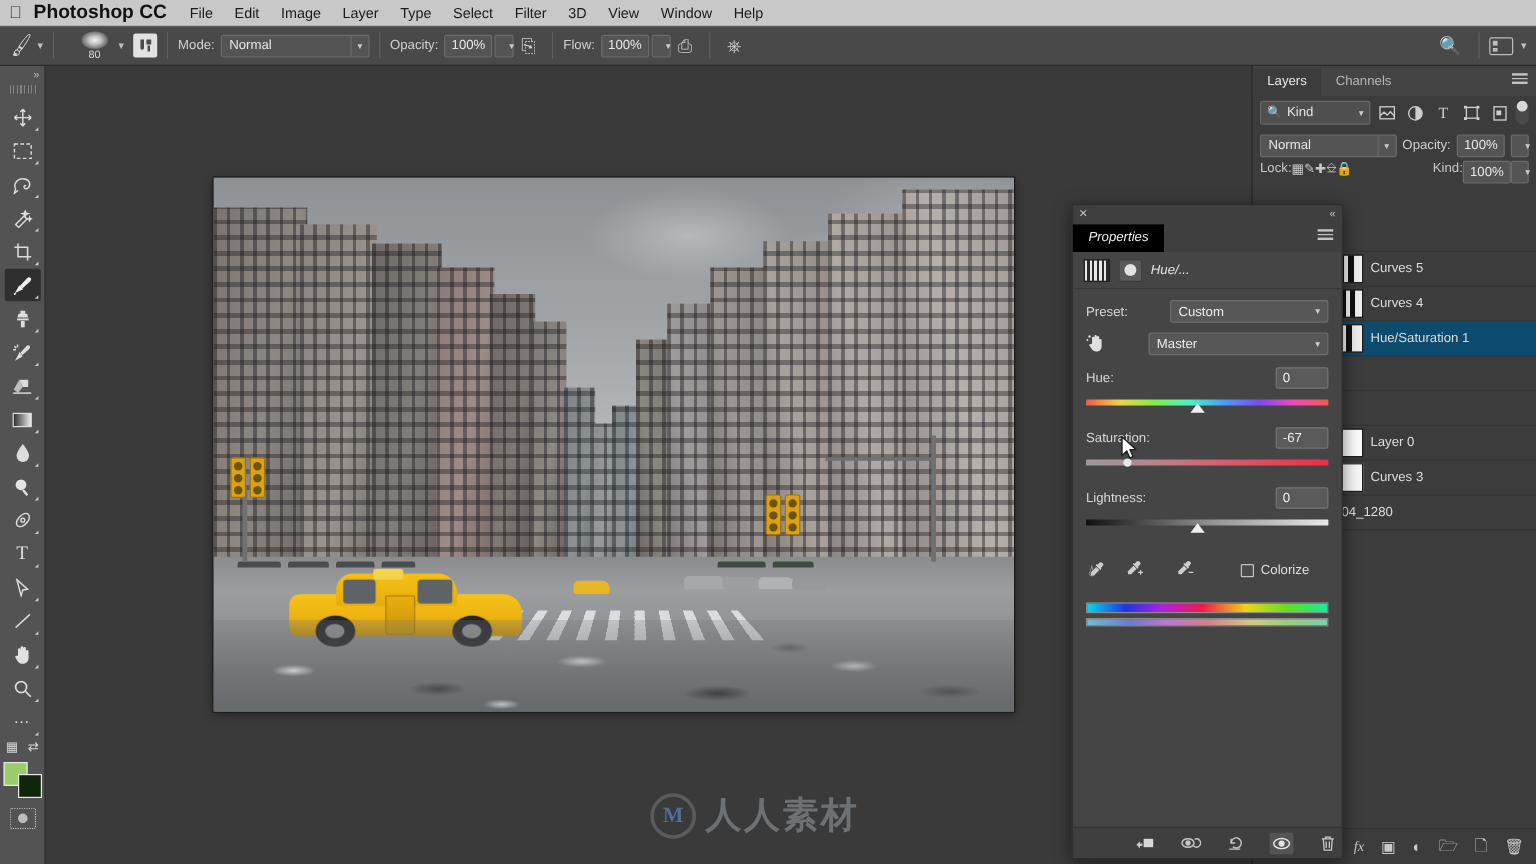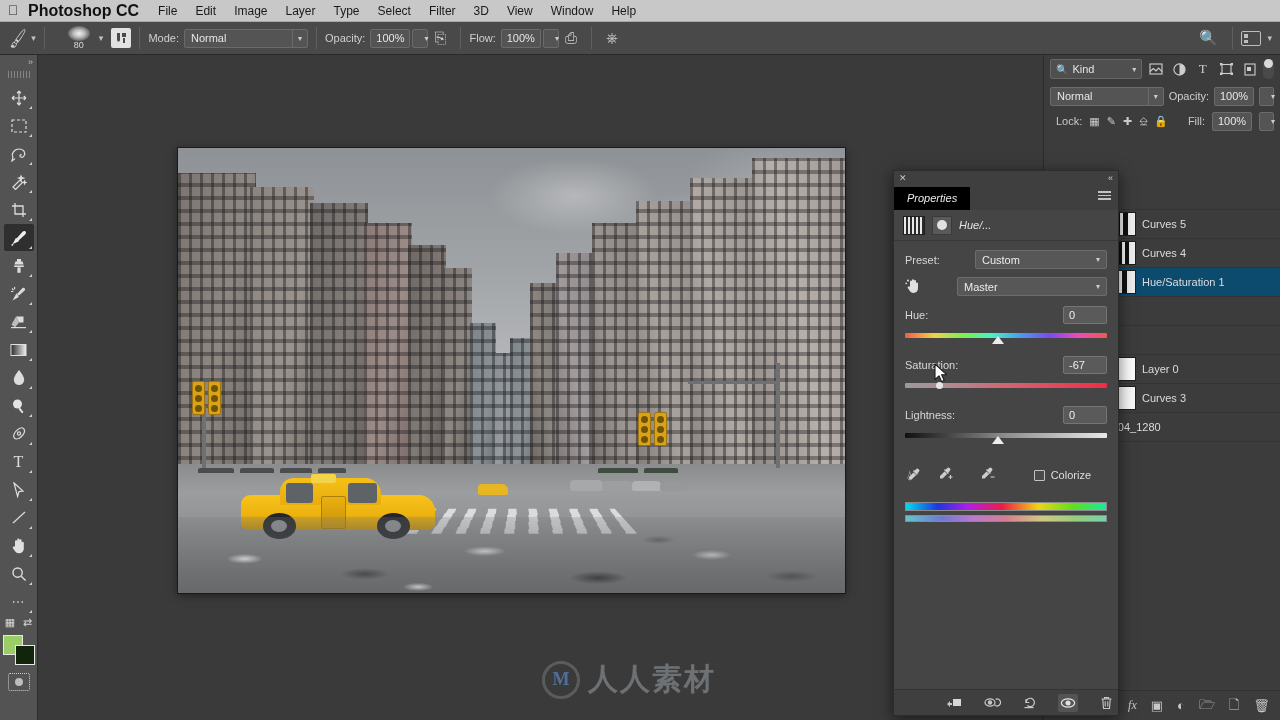--- a/index.html
+++ b/index.html
@@ -203,22 +203,22 @@
   .filterrow { height:28px; display:flex; align-items:center; padding:0 6px; gap:4px; }
   .kind-sel { width:95px; height:20px; background:#4f4f4f; border:1px solid #666; border-radius:2px;
     display:flex; align-items:center; font-size:11px; color:#e3e3e3; padding-left:5px; gap:4px; }
   .fi { width:20px; height:20px; display:flex; align-items:center; justify-content:center;
     color:#cfcfcf; font-size:12px; }
   .toggle-knob { width:11px; height:20px; border-radius:6px; background:#4a4a4a;
     display:flex; align-items:flex-start; justify-content:center; }
   .toggle-knob i { width:9px; height:9px; border-radius:50%; background:#d9d9d9; margin-top:0px; }
 
   .blendrow { height:26px; display:flex; align-items:center; padding:0 6px; gap:5px; }
-  .lockrow { height:24px; display:flex; align-items:center; padding:0 6px; gap:7px;
-    font-size:11px; color:#c8c8c8;margin-left:6px; }
+  .lockrow { height:24px; display:flex; align-items:flex-start; padding:0 6px; 
+    font-size:11px; color:#c8c8c8; }
 
   .layerlist { position:absolute; left:0; top:127px; right:0; bottom:30px; overflow:hidden; }
   .lrow { height:29px; display:flex; align-items:center; border-bottom:1px solid #343434;
     padding-left:4px; gap:6px; position:relative; }
   .lrow.selected { background:#0c4a6e; }
   .lthumb { width:26px; height:24px; border:1px solid #1e1e1e; flex:none; }
   .lname { font-size:11px; color:#dcdcdc; white-space:nowrap; }
   .lgroup-name { font-size:11px; color:#dcdcdc; padding-left:40px; }
 
   .lbottom { position:absolute; left:0; right:0; bottom:0; height:30px; background:#3c3c3c;
@@ -591,20 +591,29 @@
 
     <div class="watermark">
       <div class="wm-logo">M</div>
       <div class="wm-text">人人素材</div>
     </div>
 
     <div class="ring-badge">◐</div>
   </div>
 
   <div class="rdock">
+    <div class="panel-tabbar">
+      <div class="ptab active">Layers</div>
+      <div class="ptab">Channels</div>
+      <div class="pmenu">
+          <i></i>
+          <i></i>
+          <i></i>
+        </div>
+    </div>
 
     <div class="filterrow">
       <div class="kind-sel">
         <span style="font-size:10px">🔍</span>
         <span>Kind</span>
         <span class="sel-caret" style="margin-left:auto;padding-right:5px;font-size:8px;color:#ccc">▾</span>
       </div>
       <div class="fi">
           <svg width="14" height="12" viewBox="0 0 14 12" fill="none" stroke="#cfcfcf" stroke-width="1.1">
             <rect x="1" y="1" width="12" height="10"></rect>
@@ -654,21 +663,21 @@
         </div>
     </div>
 
     <div class="lockrow">
       <span>Lock:</span>
       <span style="font-size:11px">▦</span>
       <span style="font-size:11px">✎</span>
       <span style="font-size:11px">✚</span>
       <span style="font-size:11px">⎒</span>
       <span style="font-size:11px">🔒</span>
-      <span style="margin-left:auto">Fill:</span>
+      <span style="margin-left:auto">Kind:</span>
       <div class="num-box" style="width:40px">
           <span>100%</span>
         </div>
       <div class="select-box" style="width:15px">
           <span class="sel-caret" style="border-left:none">▾</span>
         </div>
     </div>
 
     <div class="layerlist">
       <div class="lrow" style="height:28px">

